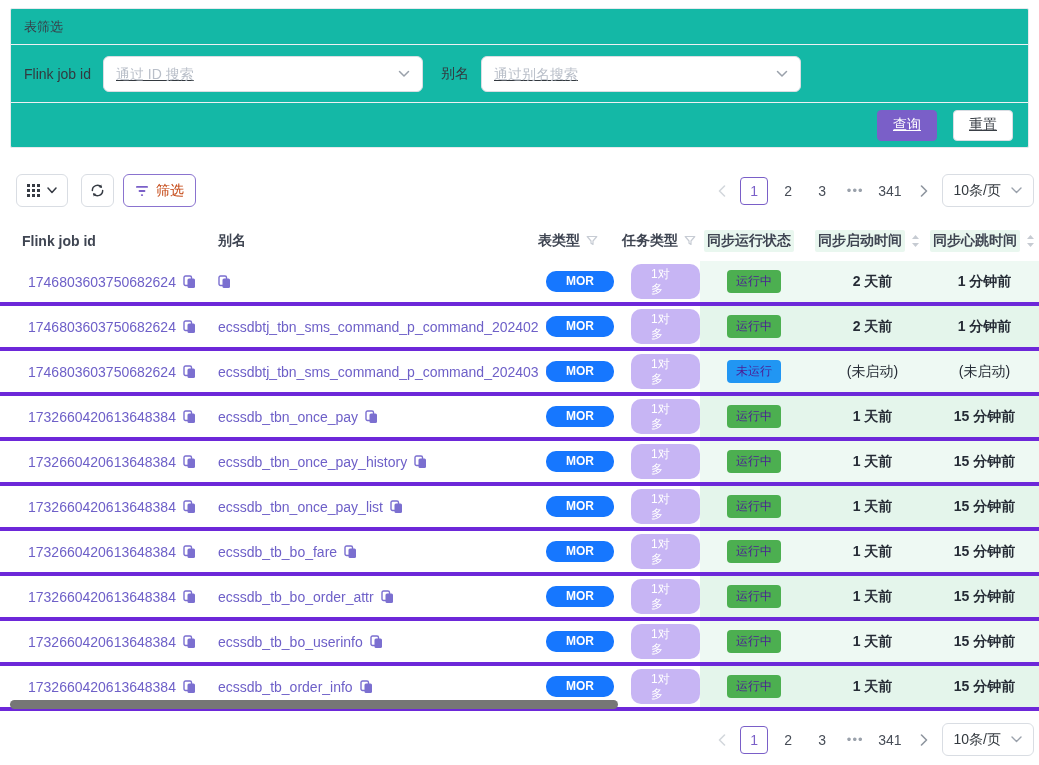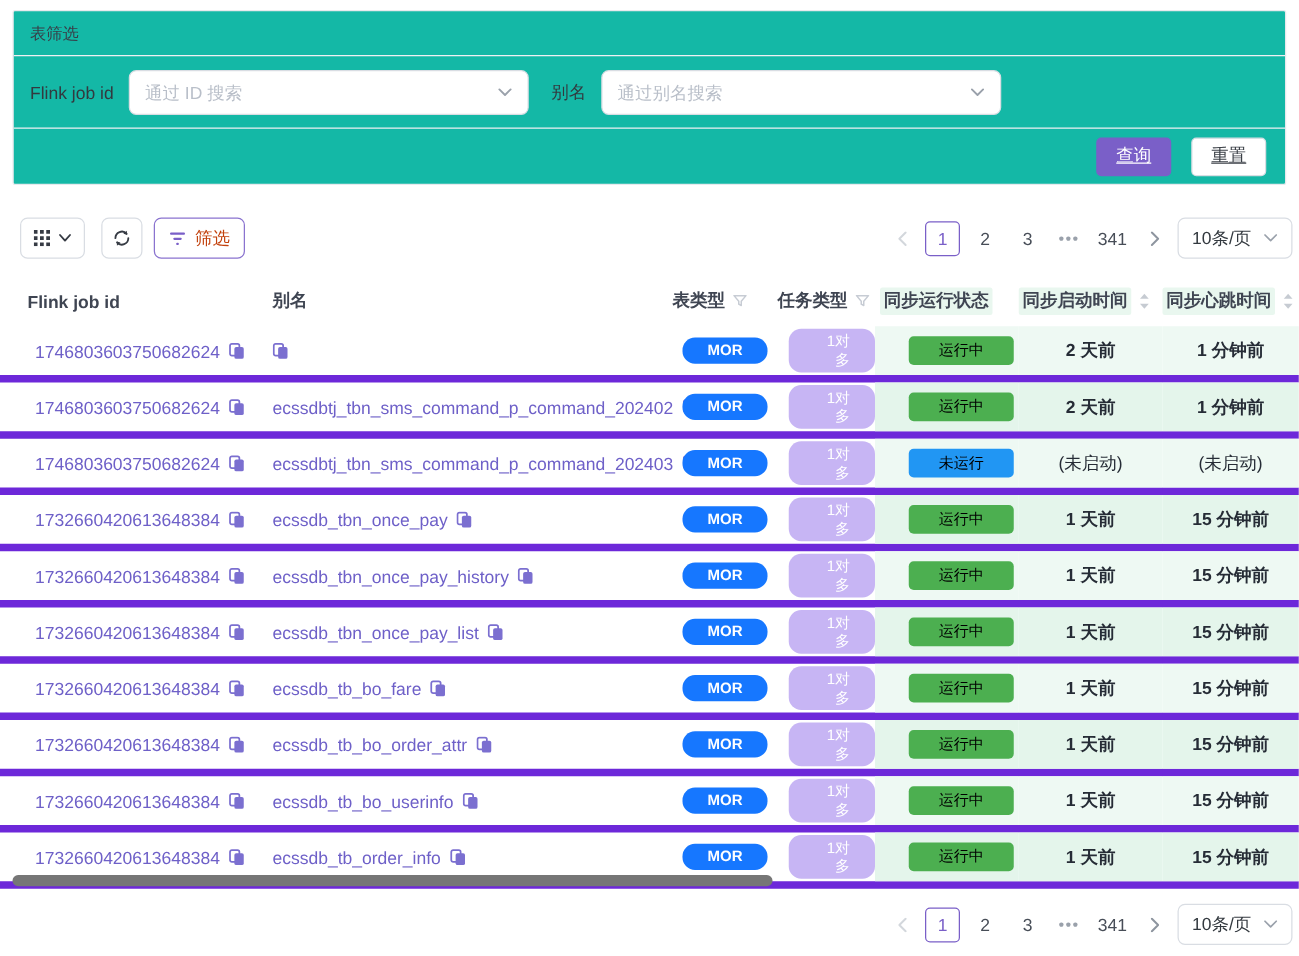--- a/index.html
+++ b/index.html
@@ -10,21 +10,21 @@
   .filter-panel { position:absolute; left:10px; top:8px; width:1019px; height:140px;
     border:1px solid #e7e9ed; border-radius:2px; background:#14b8a6; }
   .fp-title { height:36px; display:flex; align-items:center; padding-left:13px;
     font-size:13px; color:#383e48; border-bottom:1px solid #eef0f3; }
   .fp-fields { height:58px; display:flex; align-items:center; padding-left:13px;
     border-bottom:1px solid #eef0f3; }
   .fp-label { font-size:14px; color:#33393f; margin-right:12px; white-space:nowrap; }
   .select-box { width:320px; height:36px; border:1px solid #d9dde3; border-radius:6px;
     display:flex; align-items:center; padding:0 12px; background:#fff; }
   .select-box input { flex:1; border:none; outline:none; font-size:14px; color:#33393f;
-    font-family:inherit; background:transparent; }
+    font-family:inherit; background:transparent;text-decoration:underline; }
   .select-box input::placeholder { color:#b9bfc9; }
   .fp-footer { height:44px; display:flex; align-items:center; justify-content:flex-end;
     padding-right:15px; }
   .btn { height:31px; border-radius:4px; font-size:14px; padding:0 15px; cursor:pointer;
     display:inline-flex; align-items:center; justify-content:center; font-family:inherit;text-decoration:underline; }
   .btn-primary { background:#7a5fc8; color:#fff; border:1px solid #7a5fc8; }
   .btn-default { background:#fff; color:#3a3f46; border:1px solid #d9dde3; margin-left:16px; }
 
   
   .tb-btn { position:absolute; top:174px; height:33px; border:1px solid #d9dde3;
@@ -46,30 +46,30 @@
 
   
   .table { position:absolute; left:0; top:220px; width:1039px; }
   .thead, .trow { display:grid; grid-template-columns:196px 342px 78px 84px 115px 115px 109px; }
   .thead { height:41px; align-items:center; font-size:14px; color:#3f4552; font-weight:700; }
   .th { display:flex; align-items:center; gap:6px; white-space:nowrap; }
   .th.c1 { padding-left:22px; } .th.c2 { padding-left:22px; }
   .th.c4 { padding-left:6px; }
   .hl { background:#e9f7ef; padding:2px 3px; border-radius:2px; }
   .th.c5 { padding-left:4px; }
-  .trow { height:45px; align-items:center; border-bottom:6px solid #6d28d9; font-size:14px;text-align:right; }
+  .trow { height:45px; align-items:center; border-bottom:4px solid #6d28d9; font-size:14px; }
   .cell { display:flex; align-items:center; height:100%; }
   .c-id { padding-left:28px; gap:7px; }
   .c-alias { padding-left:22px; gap:7px; }
   .link { color:#6e60c8; cursor:pointer; white-space:nowrap; }
   .c-type { padding-left:8px; } .c-task { padding-left:15px; }
   .tag { font-size:12px; color:#fff; border-radius:10px; padding:3px 20px; font-weight:700; line-height:1.2; }
   .tag.mor { background:#1677ff; }
   .tag.lav { background:#c7b5f4; font-weight:400; }
-  .badge { font-size:12px; color:#000000; border-radius:4px; padding:4px 24px; line-height:1.2; }
+  .badge { font-size:12px; color:#4c1d95; border-radius:4px; padding:4px 9px; line-height:1.2; }
   .badge.run { background:#4caf50; }
   .badge.stop { background:#2196f3; }
   .c-status { padding-left:27px; }
   .c-time { justify-content:center; color:#262c36; }
   .c-time.bold { font-weight:700; }
   .trow:nth-child(odd) .g { background:#eef9f3; }
   .trow:nth-child(even) .g { background:#e4f5eb; }
   .thead .g-head { height:41px; }
 
   

